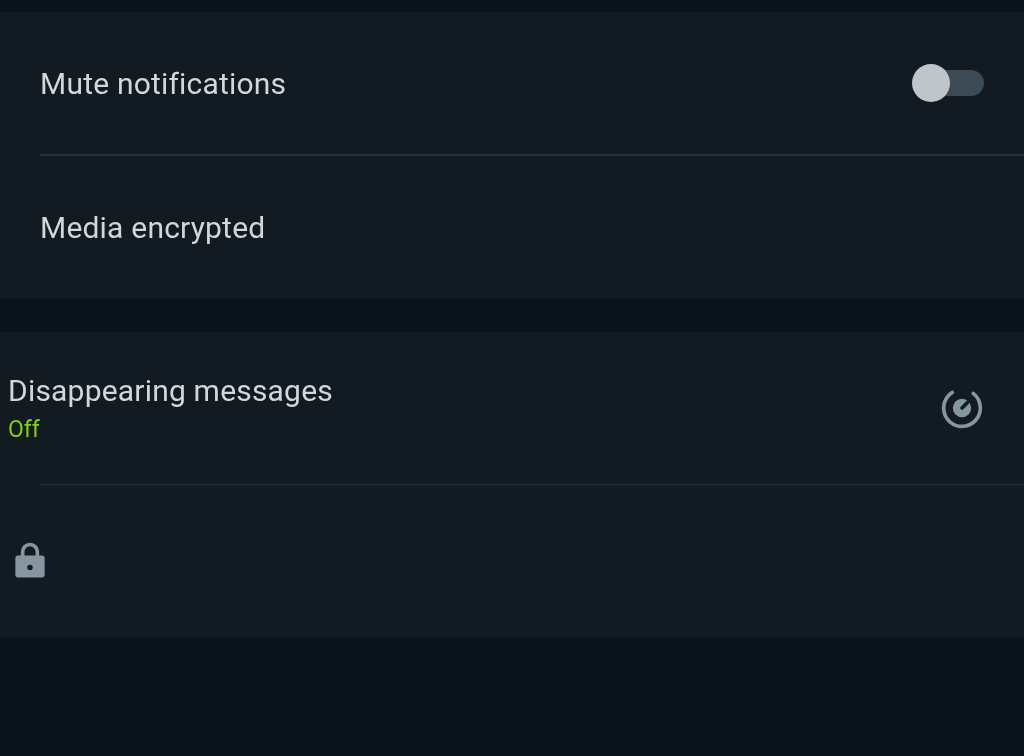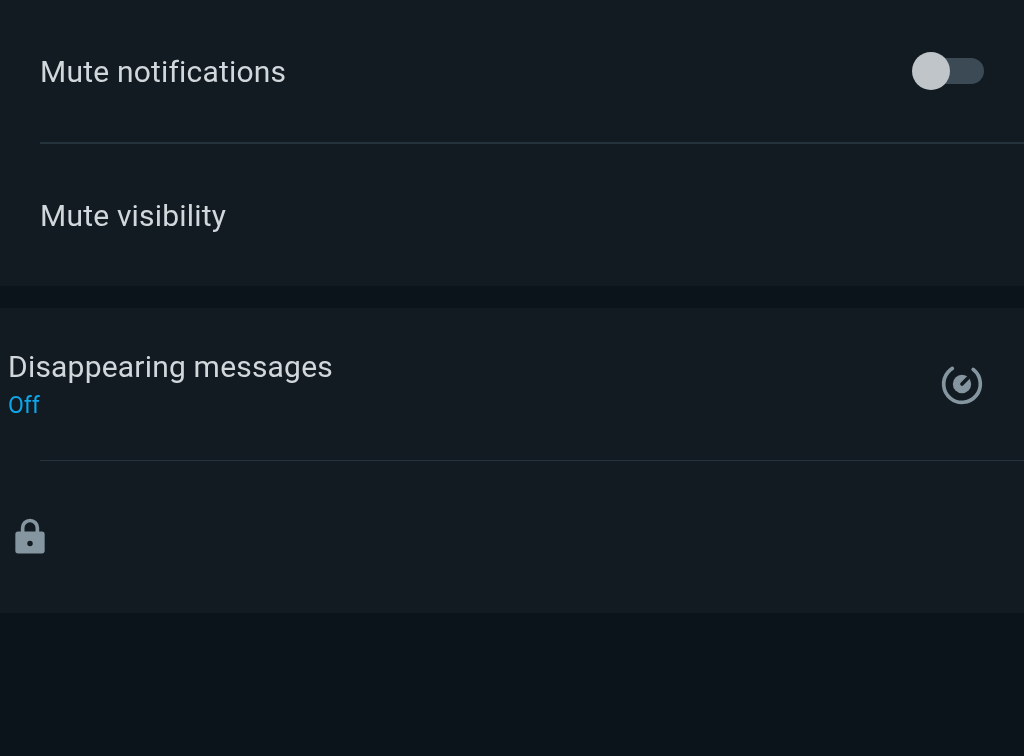--- a/index.html
+++ b/index.html
@@ -6,20 +6,21 @@
     body {
       font-family: -apple-system, BlinkMacSystemFont, 'Segoe UI', Roboto, Helvetica, Arial, sans-serif;
       background: #0b141a;
       color: #e9edef;
       width: 1024px;
       height: 756px;
       overflow: hidden;
     }
     .section {
       background: #111b21;
+      margin-top: 12px;
     }
     .row {
       display: flex;
       align-items: center;
       justify-content: space-between;
       min-height: 142px;
       padding: 0 40px;
       cursor: pointer;
     }
     .row.with-switch {
@@ -31,21 +32,21 @@
       gap: 6px;
     }
     .label {
       font-size: 30px;
       font-weight: 400;
       color: #d1d7db;
       letter-spacing: 0.2px;
     }
     .sublabel {
       font-size: 23px;
-      color: #0ea5e9;
+      color: #84cc16;
       font-weight: 400;
       margin-top: 2px;
     }
     .section-gap {
       height: 22px;
       background: #0b141a;
     }
     .divider {
       height: 1px;
       background: #25333d;
@@ -99,21 +100,21 @@
     </div>
     <div class="switch">
       <div class="switch-track"></div>
       <div class="switch-thumb"></div>
     </div>
   </div>
   <div class="divider"></div>
   <div class="divider"></div>
   <div class="row">
     <div class="row-text">
-      <span class="label">Mute visibility</span>
+      <span class="label">Media encrypted</span>
     </div>
   </div>
 </div>
 
 <div class="section-gap"></div>
 
 <div class="section">
   <div class="row tall">
     <div class="row-text">
       <span class="label">Disappearing messages</span>

